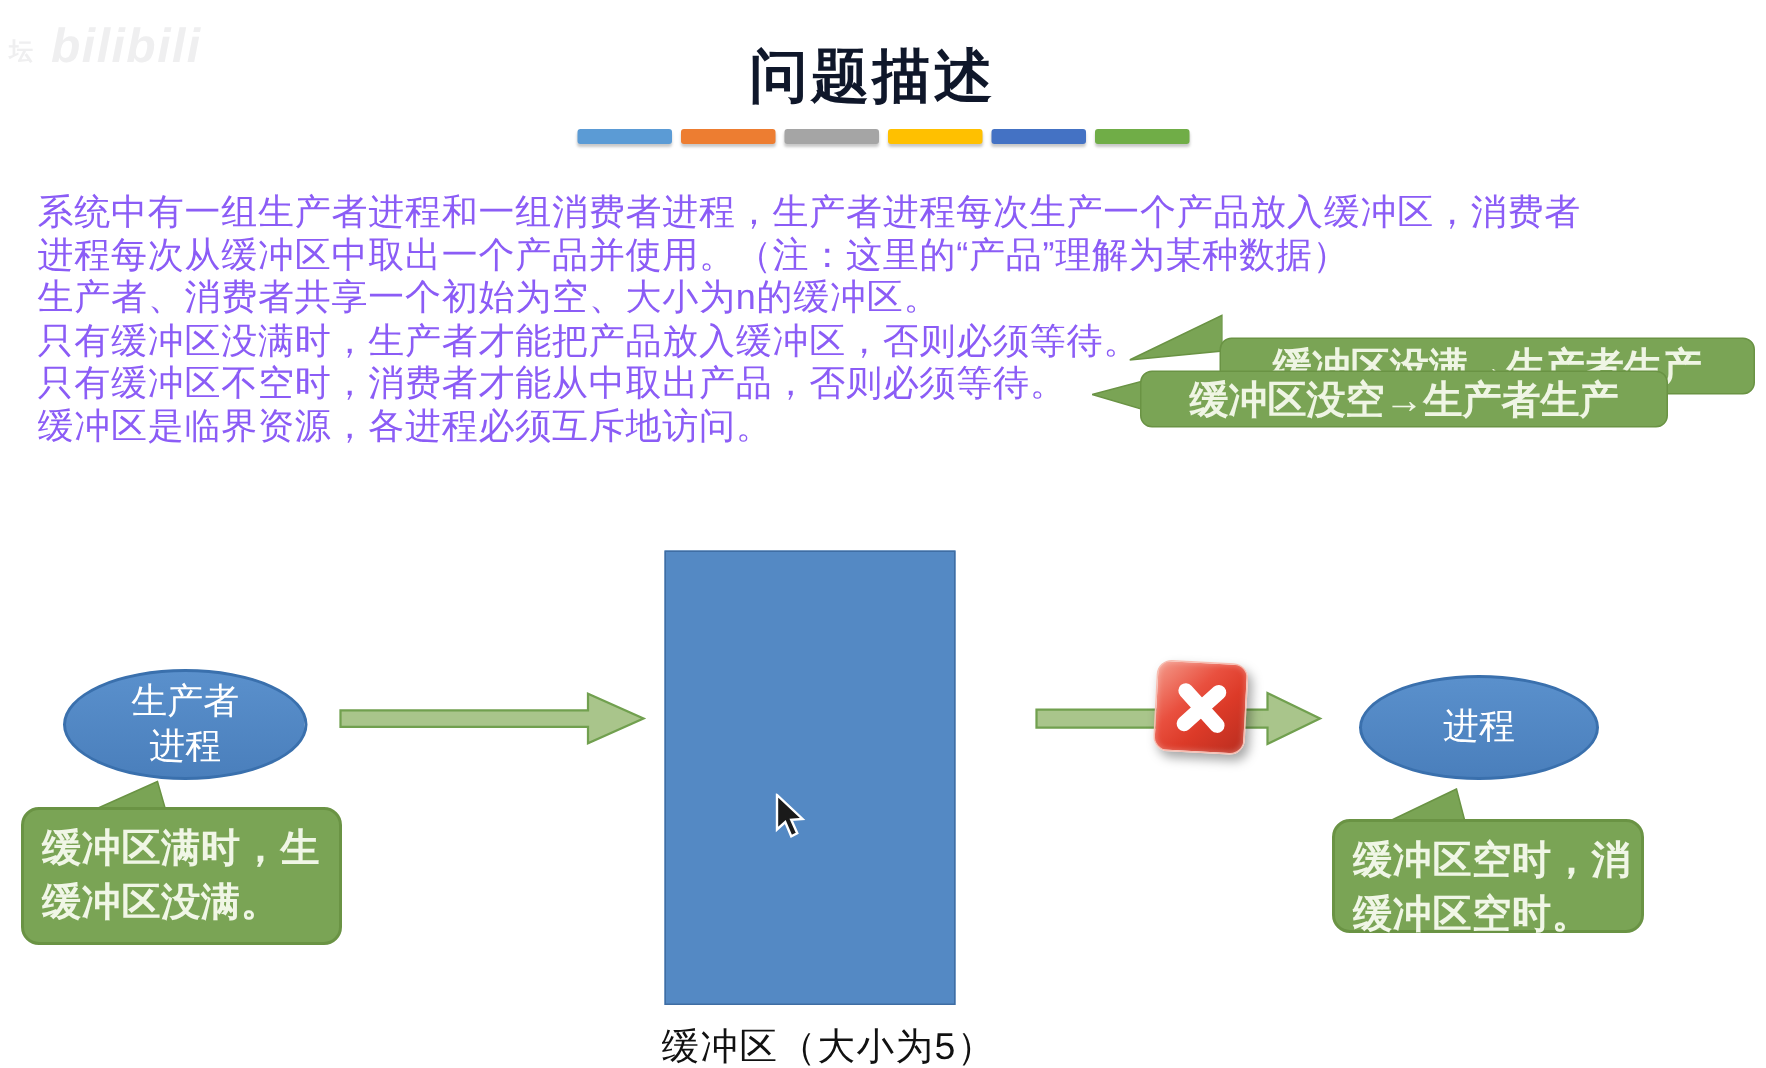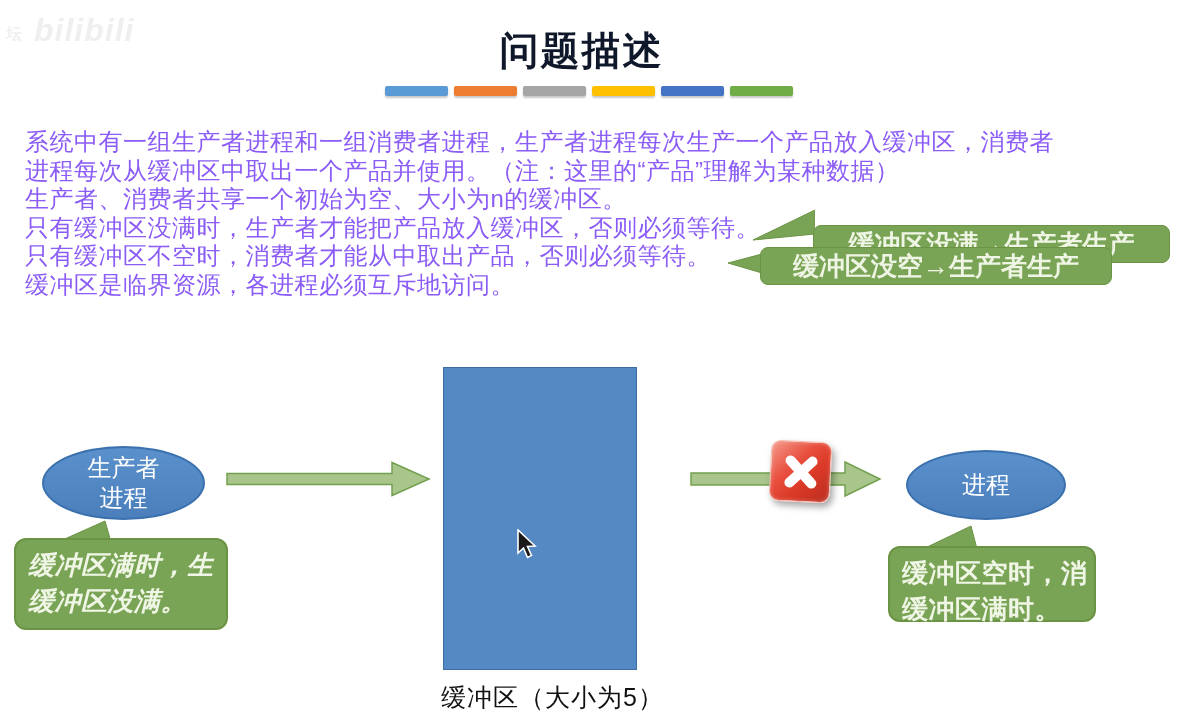--- a/index.html
+++ b/index.html
@@ -82,21 +82,21 @@
   }
   
   .wait-callout{
     position:absolute;
     background:#7AA455;border:2px solid #6a9344;border-radius:12px;
     color:#F0F6E6;font-size:26px;font-weight:600;line-height:36px;
     padding:7px 10px 6px 12px;
     box-sizing:border-box;
     letter-spacing:0.5px;
   }
-  .producer-wait{left:14px;top:538px;width:214px;height:92px;font-style:italic;}
+  .producer-wait{left:14px;top:538px;width:214px;height:92px;}
   .consumer-wait{left:888px;top:546px;width:208px;height:76px;}
   .wait-callout .cl-line{white-space:nowrap;}
   
   .abs{position:absolute;}
   
   .x-badge{
     position:absolute;left:770px;top:441px;width:59px;height:59px;
     border-radius:10px;
     background:linear-gradient(135deg,#f49a8a 0%,#e9503f 38%,#dc3a28 62%,#b92d1f 100%);
     border:1px solid #f6beb2;
@@ -183,16 +183,16 @@
   <div class="wait-callout producer-wait">
     <div class="cl-line">缓冲区满时，生</div>
     <div class="cl-line">缓冲区没满。</div>
   </div>
 
   <svg class="abs" style="left:918px;top:524px;" width="66" height="26">
     <polygon points="53,2 5,25 59,25" fill="#7AA455" stroke="#6a9344" stroke-width="1"></polygon>
   </svg>
   <div class="wait-callout consumer-wait">
     <div class="cl-line">缓冲区空时，消</div>
-    <div class="cl-line">缓冲区满时。</div>
+    <div class="cl-line">缓冲区空时。</div>
   </div>
 
 </div>
 
 </body></html>

